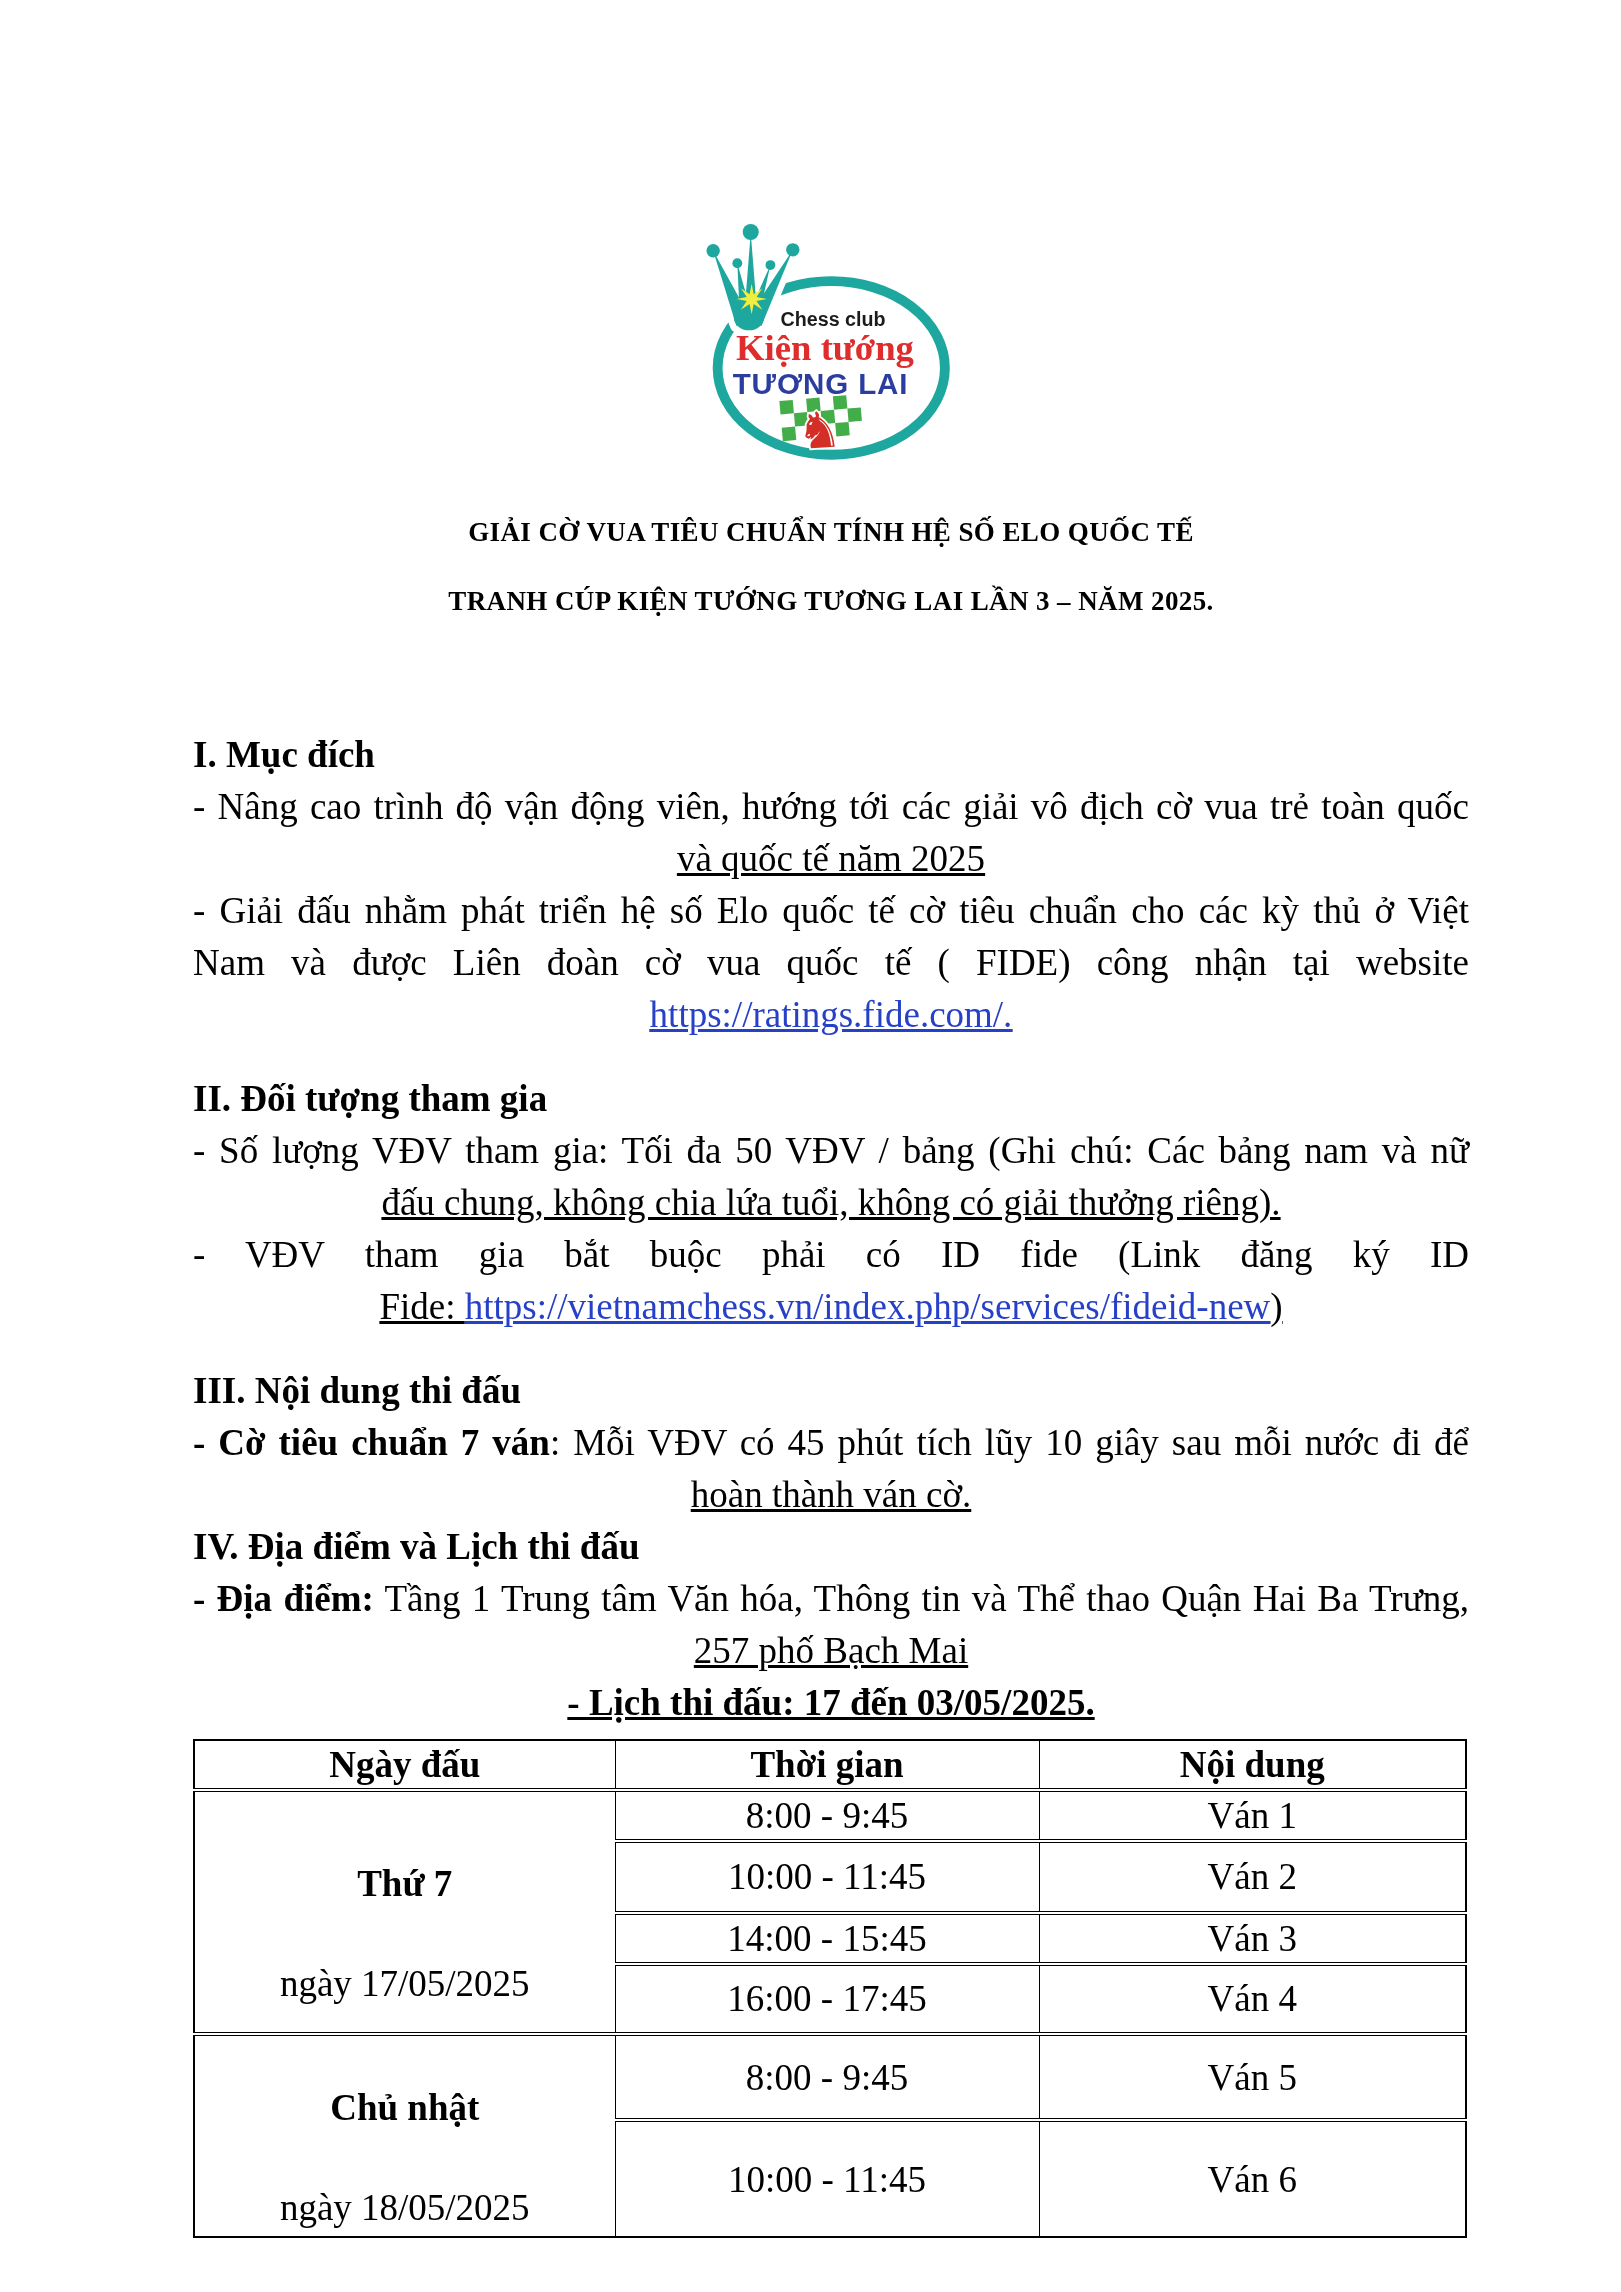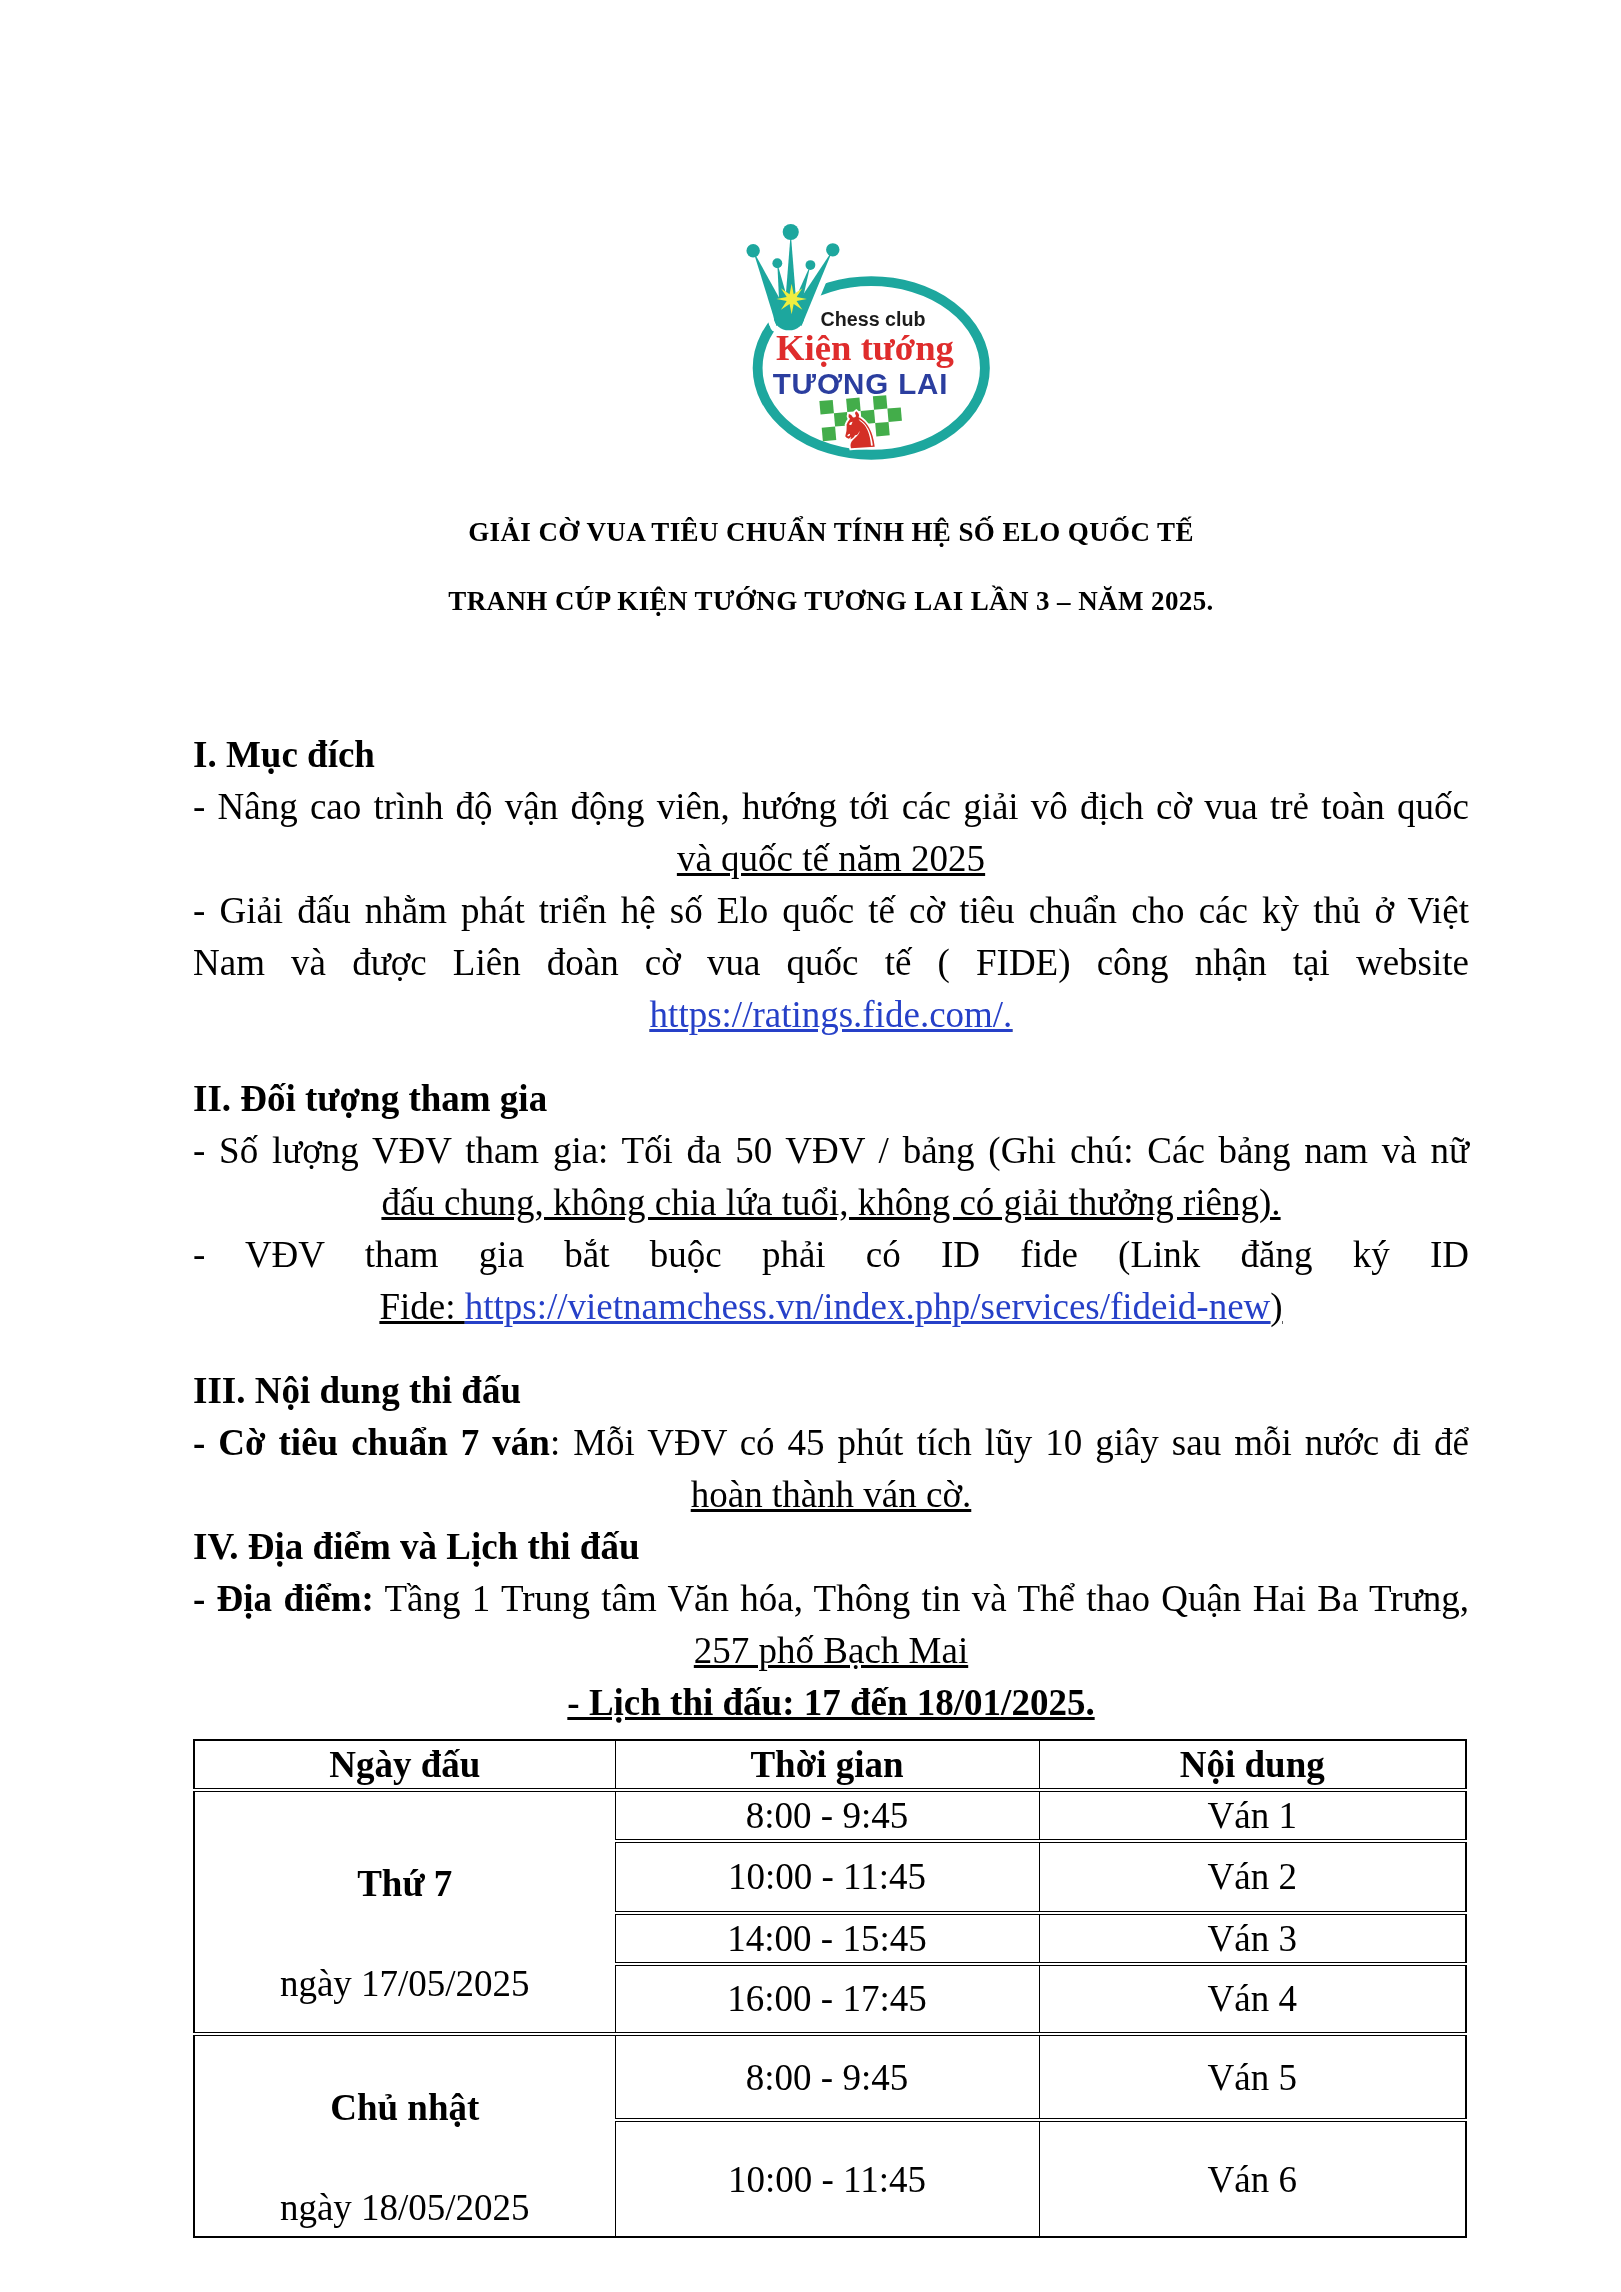--- a/index.html
+++ b/index.html
@@ -1,20 +1,20 @@
 <!DOCTYPE html>
 <html style="font-size:14.3px"><head>
 <meta charset="utf-8">
 <style>
   html,body { margin:0; padding:0; background:#ffffff; }
   .page {
     position:relative; width:1622px; height:2293px; background:#ffffff;
     font-family:"Liberation Serif","DejaVu Serif",serif; color:#000; overflow:hidden;
   }
-  .logo { position:absolute; left:746px; top:220px; width:255px; height:244px; }
+  .logo { position:absolute; left:706px; top:220px; width:255px; height:244px; }
   .title {
     position:absolute; left:193px; top:498px; width:1276px;
     text-align:center; font-weight:700; font-size:27px; line-height:69px;
     letter-spacing:0.4px;
   }
   .content {
     position:absolute; left:193px; top:729px; width:1276px;
     font-size:37px; line-height:52px;
   }
   .h  { font-weight:700; text-align:left; }
@@ -120,21 +120,21 @@
     <div class="jl">- VĐV tham gia bắt buộc phải có ID fide (Link đăng ký ID</div>
     <div class="ll"><span>Fide: </span><a class="lnk">https://vietnamchess.vn/index.php/services/fideid-new</a><span>)</span></div>
 
     <div class="h gap">III. Nội dung thi đấu</div>
     <div class="jl"><span class="b">- Cờ tiêu chuẩn 7 ván</span><span>: Mỗi VĐV có 45 phút tích lũy 10 giây sau mỗi nước đi để</span></div>
     <div class="ll">hoàn thành ván cờ.</div>
 
     <div class="h">IV. Địa điểm và Lịch thi đấu</div>
     <div class="jl"><span class="b">- Địa điểm:</span><span> Tầng 1 Trung tâm Văn hóa, Thông tin và Thể thao Quận Hai Ba Trưng,</span></div>
     <div class="ll">257 phố Bạch Mai</div>
-    <div class="ll b">- Lịch thi đấu: 17 đến 18/01/2025.</div>
+    <div class="ll b">- Lịch thi đấu: 17 đến 03/05/2025.</div>
 
     <table class="sched">
       <colgroup>
           <col style="width:421px">
           <col style="width:424px">
           <col style="width:427px">
         </colgroup>
       <thead>
         <tr>
           <th>Ngày đấu</th>

